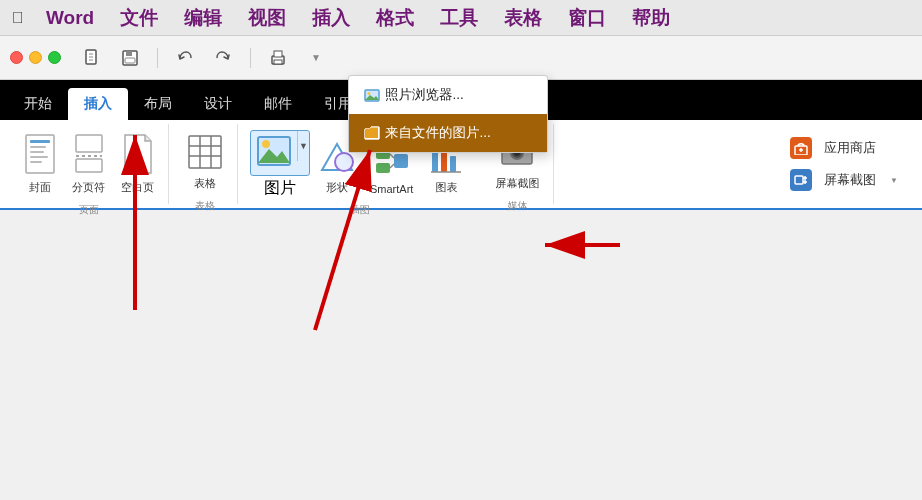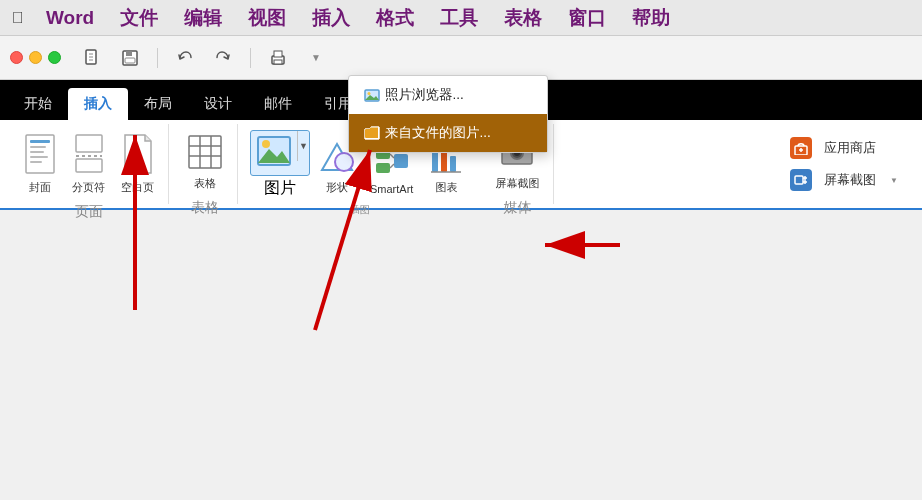--- a/index.html
+++ b/index.html
@@ -131,21 +131,21 @@
     .ribbon-group:last-child { border-right: none; }
 
     .ribbon-group-items {
       display: flex;
       align-items: flex-end;
       gap: 4px;
       flex: 1;
     }
 
     .ribbon-group-label {
-      font-size: 14px;
+      font-size: 10px;
       color: #888;
       margin-top: auto;
     }
 
     .ribbon-btn {
       display: flex;
       flex-direction: column;
       align-items: center;
       gap: 2px;
       cursor: pointer;

